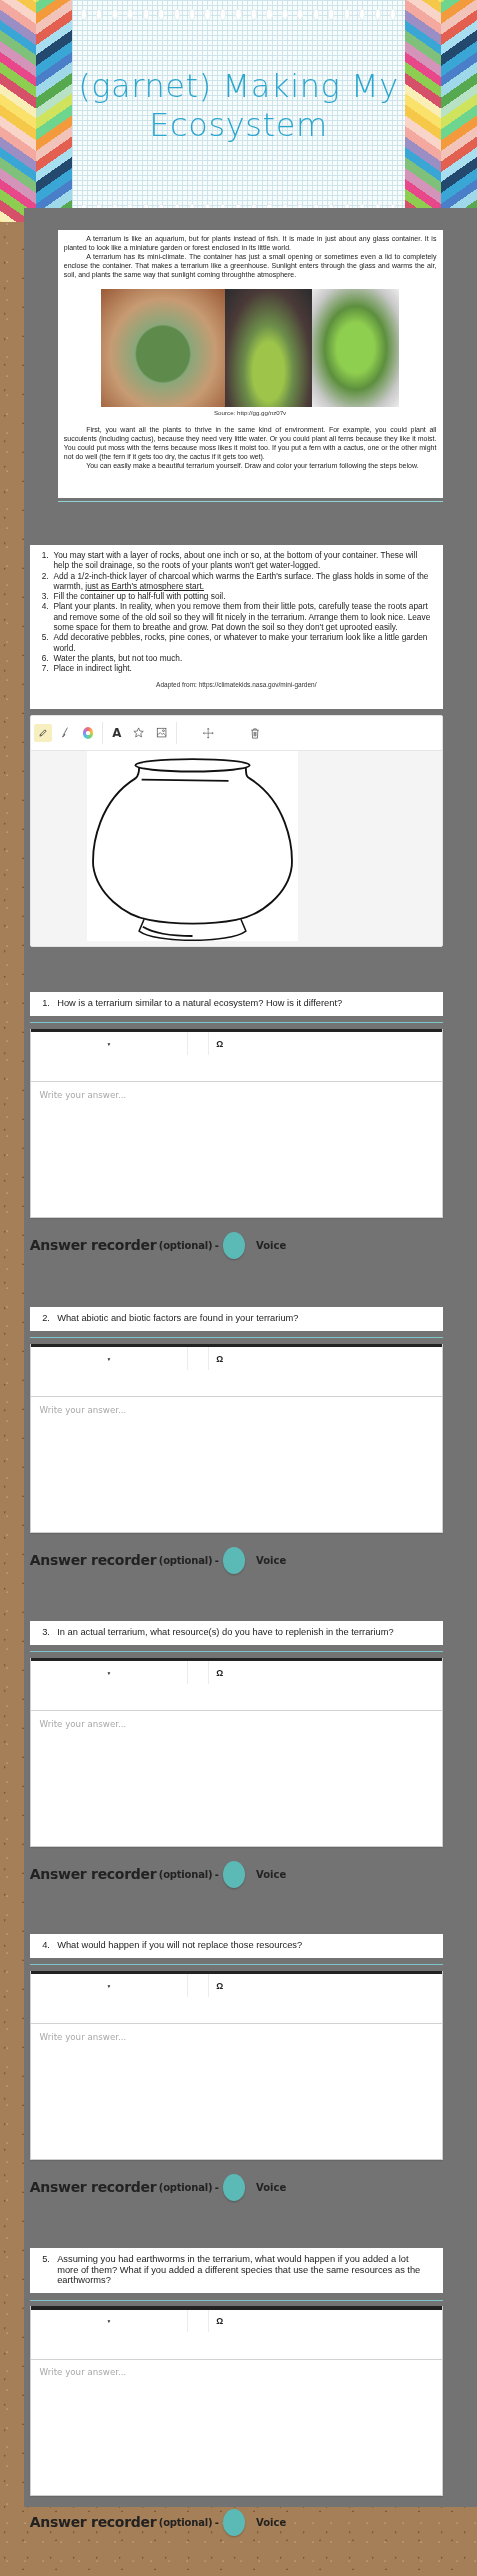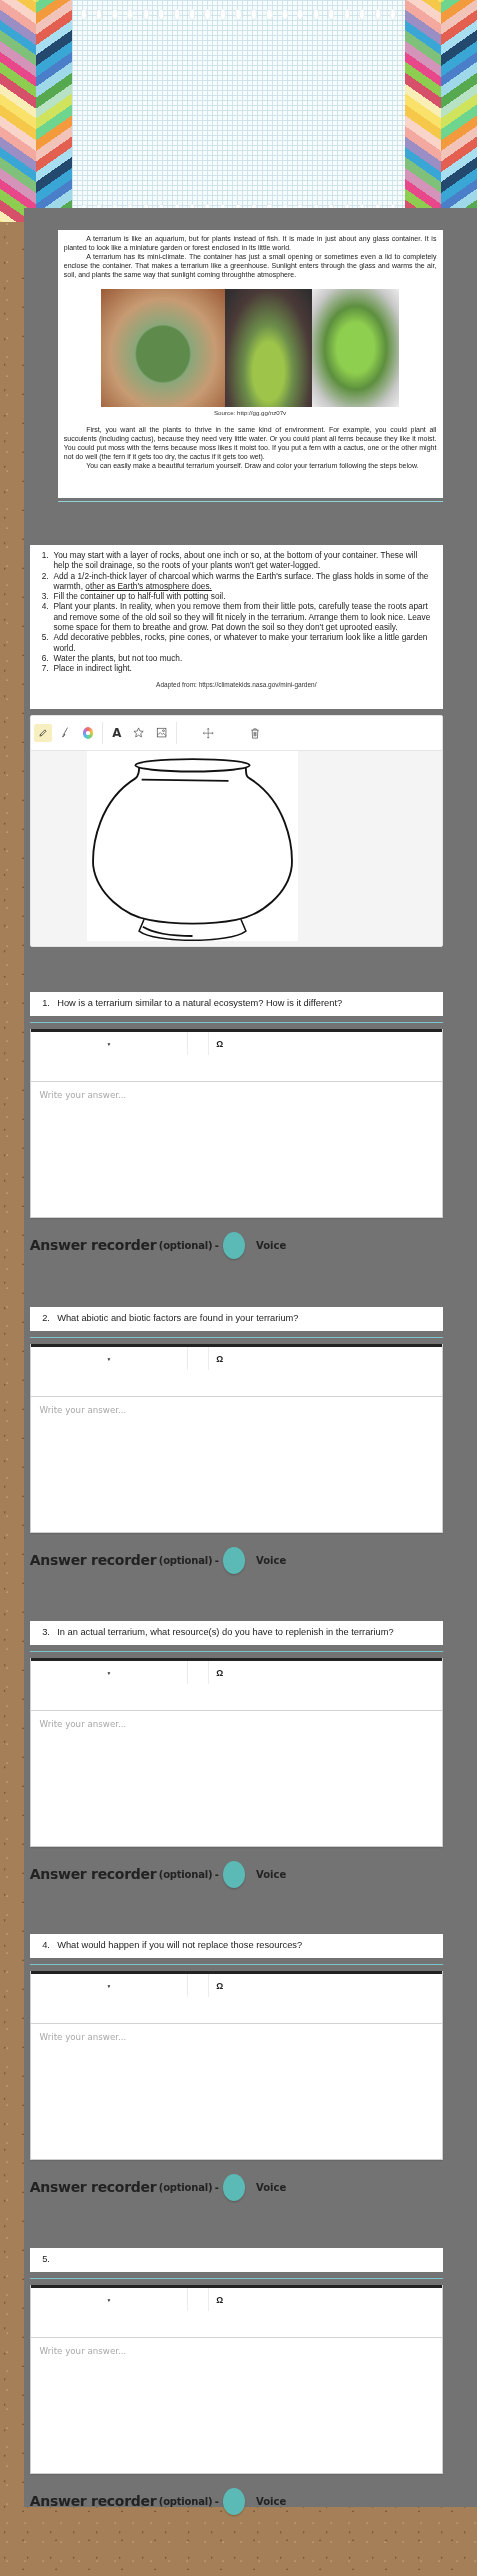--- a/index.html
+++ b/index.html
@@ -200,20 +200,21 @@
         <span class="hole"></span>
         <span class="hole"></span>
         <span class="hole"></span>
         <span class="hole"></span>
         <span class="hole"></span>
         <span class="hole"></span>
         <span class="hole"></span>
         <span class="hole"></span>
         <span class="hole"></span>
     </div>
+    <h1 class="page-title">(garnet) Making My Ecosystem</h1>
     <div class="holes bottom">
       <span class="hole"></span>
         <span class="hole"></span>
         <span class="hole"></span>
         <span class="hole"></span>
         <span class="hole"></span>
         <span class="hole"></span>
         <span class="hole"></span>
         <span class="hole"></span>
         <span class="hole"></span>
@@ -249,21 +250,21 @@
     </div>
     <div class="caption">Source: http://gg.gg/nz07v</div>
     <p>First, you want all the plants to thrive in the same kind of environment. For example, you could plant all succulents (including cactus), because they need very little water. Or you could plant all ferns because they like it moist. You could put moss with the ferns because moss likes it moist too. If you put a fern with a cactus, one or the other might not do well (the fern if it gets too dry, the cactus if it gets too wet).</p>
     <p>You can easily make a beautiful terrarium yourself. Draw and color your terrarium following the steps below.</p>
   </div>
   <div class="teal-rule" style="top:293px"></div>
 
   <div class="block steps">
     <ol>
       <li><span>You may start with a layer of rocks, about one inch or so, at the bottom of your container. These will help the soil drainage, so the roots of your plants won't get water-logged.</span></li>
-      <li><span>Add a 1/2-inch-thick layer of charcoal which warms the Earth's surface. The glass holds in some of the warmth,</span> <span class="u">other as Earth's atmosphere does.</span></li>
+      <li><span>Add a 1/2-inch-thick layer of charcoal which warms the Earth's surface. The glass holds in some of the warmth,</span> <span class="u">just as Earth's atmosphere start.</span></li>
       <li><span>Fill the container up to half-full with potting soil.</span></li>
       <li><span>Plant your plants. In reality, when you remove them from their little pots, carefully tease the roots apart and remove some of the old soil so they will fit nicely in the terrarium. Arrange them to look nice. Leave some space for them to breathe and grow. Pat down the soil so they don't get uprooted easily.</span></li>
       <li><span>Add decorative pebbles, rocks, pine cones, or whatever to make your terrarium look like a little garden world.</span></li>
       <li><span>Water the plants, but not too much.</span></li>
       <li><span>Place in indirect light.</span></li>
     </ol>
     <div class="adapted">Adapted from: https://climatekids.nasa.gov/mini-garden/</div>
   </div>
 
   <div class="block draw">
@@ -428,20 +429,21 @@
       <span class="rec-opt">(optional)</span>
       <span class="rec-dash">-</span>
       <span class="rec-btn"></span>
       <span class="rec-voice">Voice</span>
     </div>
   </div>
 
   <div class="q-wrap" style="top:2040px">
     <div class="q-title">
       <span class="num">5.</span>
+      <span>Assuming you had earthworms in the terrarium, what would happen if you added a lot more of them? What if you added a different species that use the same resources as the earthworms?</span>
     </div>
     <div class="q-rule"></div>
     <div class="editor">
       <div class="editor-bar"></div>
       <div class="editor-toolbar">
         <div class="et-dropdown">
             <span>▾</span>
           </div>
         <div class="et-gap"></div>
         <div class="et-omega">

